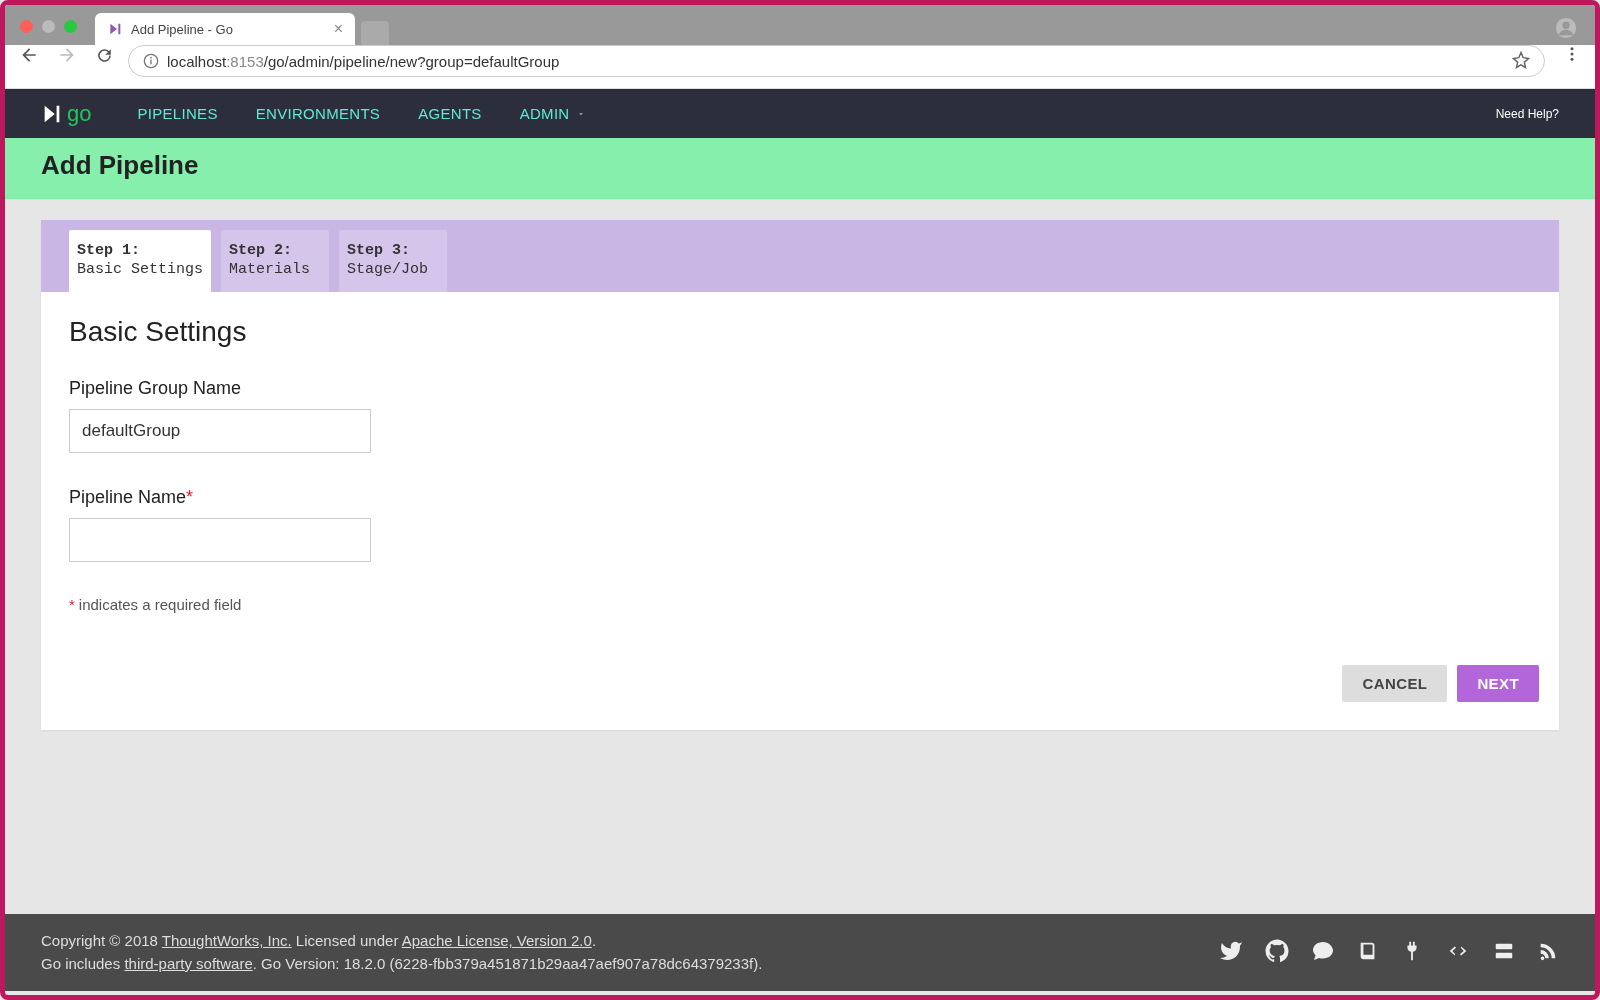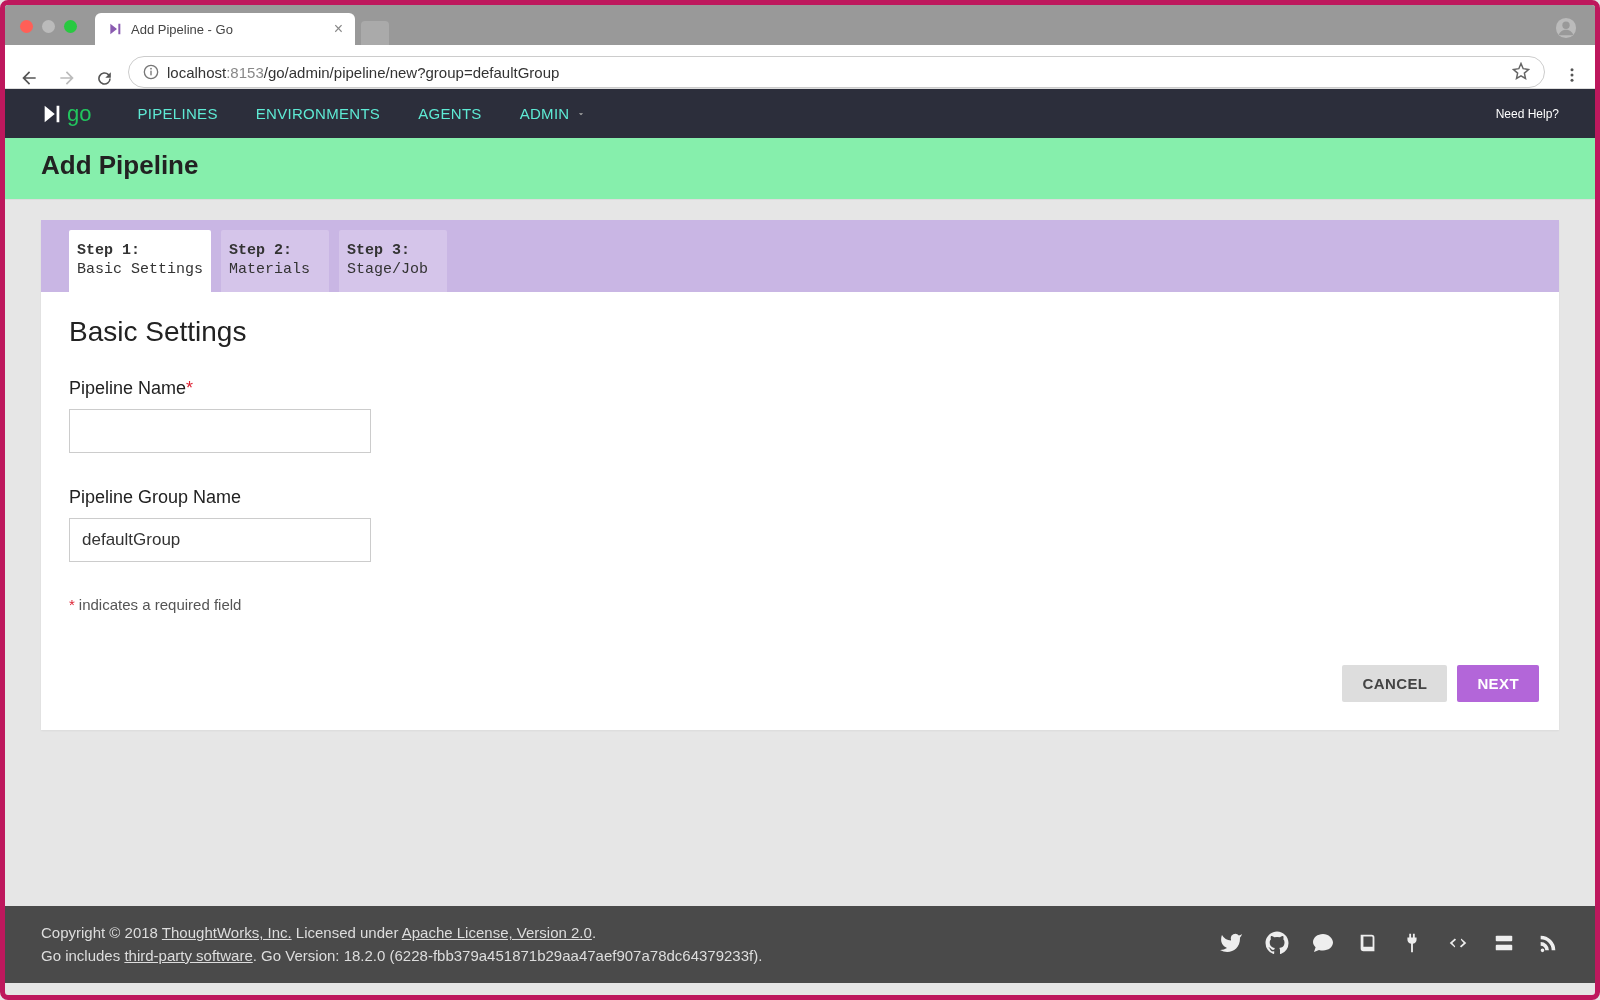--- a/index.html
+++ b/index.html
@@ -72,21 +72,21 @@
 }
 .avatar-placeholder {
   position: absolute;
   right: 18px;
   top: 12px;
 }
 .address-bar {
   background: #fff;
   height: 44px;
   display: flex;
-  align-items: flex-end;
+  align-items: flex-start;
   padding: 0 14px;
   border-bottom: 1px solid #ddd;
 }
 .nav-buttons {
   display: flex;
   gap: 18px;
   align-items: center;
   margin-right: 14px;
 }
 .nav-btn {
@@ -254,21 +254,21 @@
   color: #444;
 }
 .btn-next {
   background: #b366d9;
   color: #fff;
 }
 
 
 .footer {
   position: absolute;
-  bottom: 12px;
+  bottom: 4px;
   left: 0;
   right: 0;
   background: #4a4a4a;
   color: #ddd;
   padding: 16px 36px;
   font-size: 15px;
   display: flex;
   align-items: center;
 }
 .footer a {
@@ -416,31 +416,31 @@
           <div class="step">
             <div class="step-num">Step 3:</div>
             <div class="step-label">Stage/Job</div>
           </div>
         </div>
 
         <div class="wizard-body">
           <div class="section-title">Basic Settings</div>
 
           <div class="form-group">
+            <label class="form-label">Pipeline Group Name</label>
+            <input class="form-input" type="text" value="defaultGroup" style="">
+          </div>
+
+          <div class="form-group">
             <label class="form-label">
               <span>Pipeline Name</span><span class="req-star">*</span>
             </label>
             <input class="form-input" type="text" value="" style="">
           </div>
 
-          <div class="form-group">
-            <label class="form-label">Pipeline Group Name</label>
-            <input class="form-input" type="text" value="defaultGroup" style="">
-          </div>
-
           <div class="req-note">
             <span class="req-star">*</span><span>indicates a required field</span>
           </div>
         </div>
 
         <div class="wizard-actions">
           <button class="btn btn-cancel">CANCEL</button>
           <button class="btn btn-next">NEXT</button>
         </div>
       </div>

